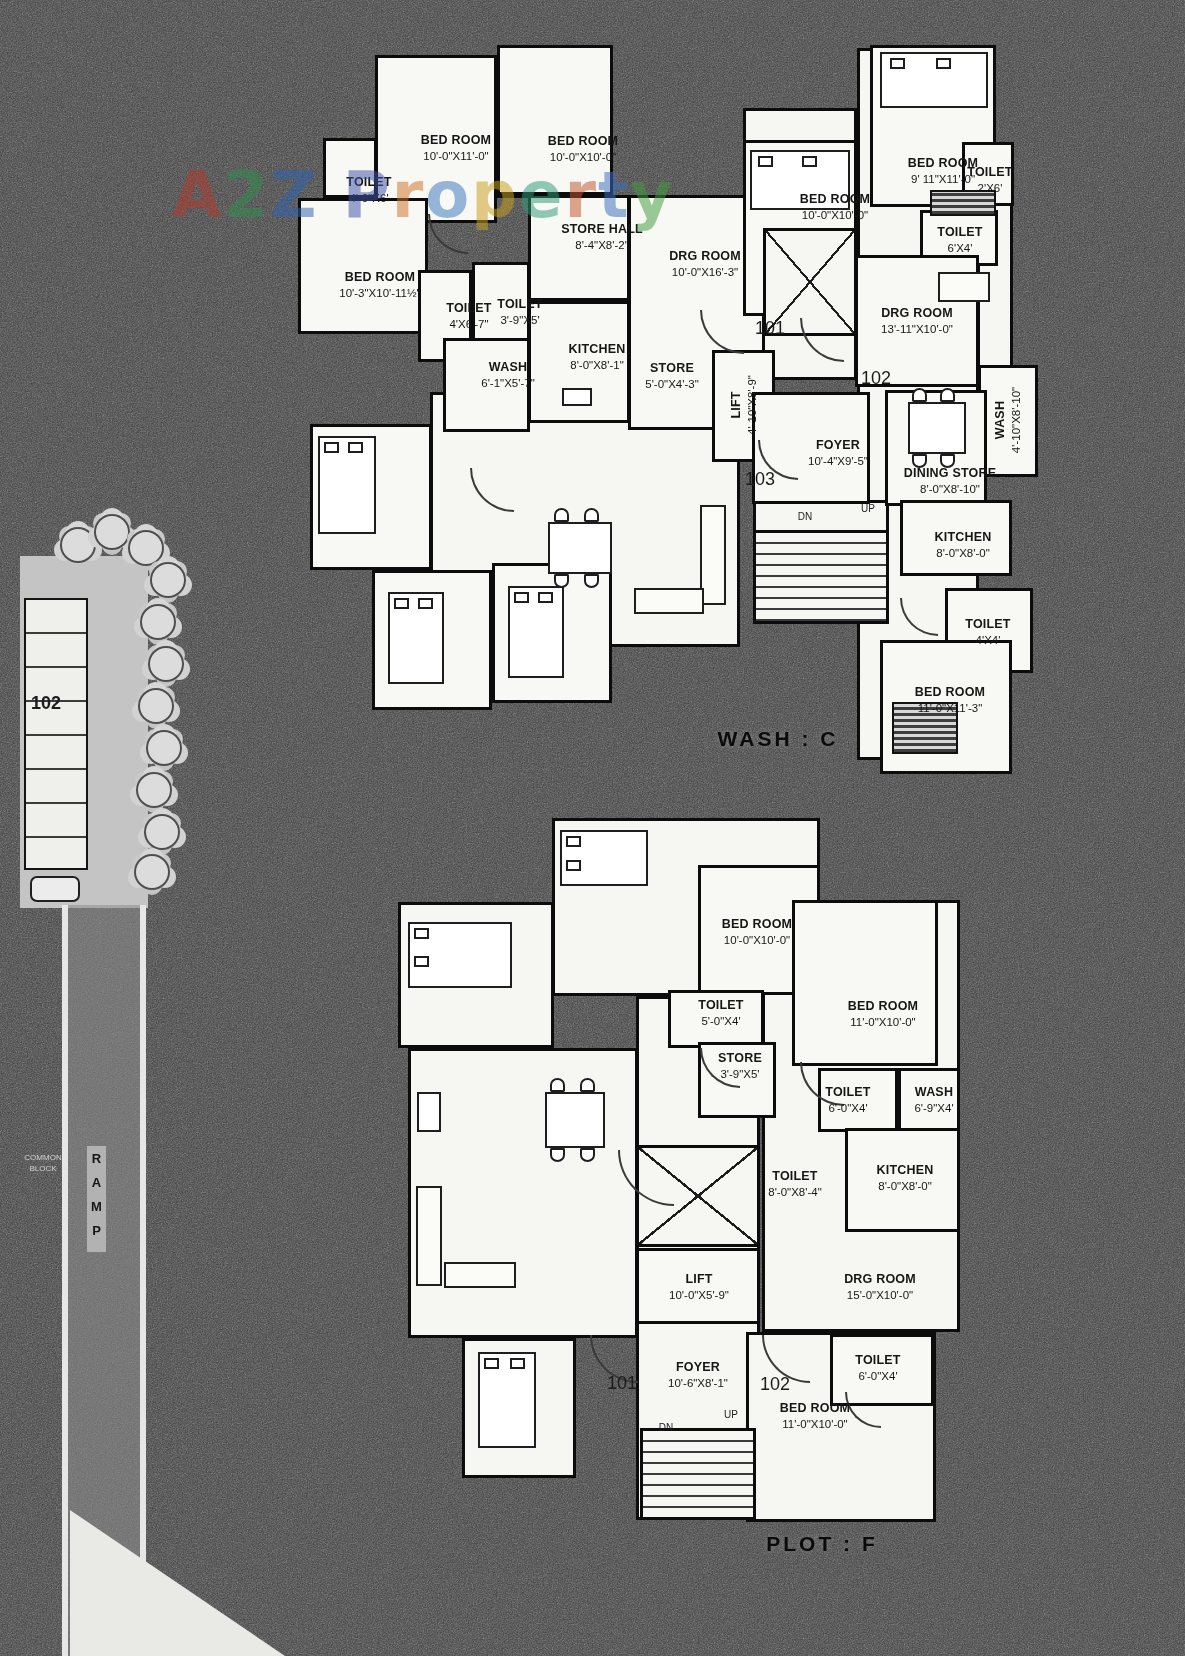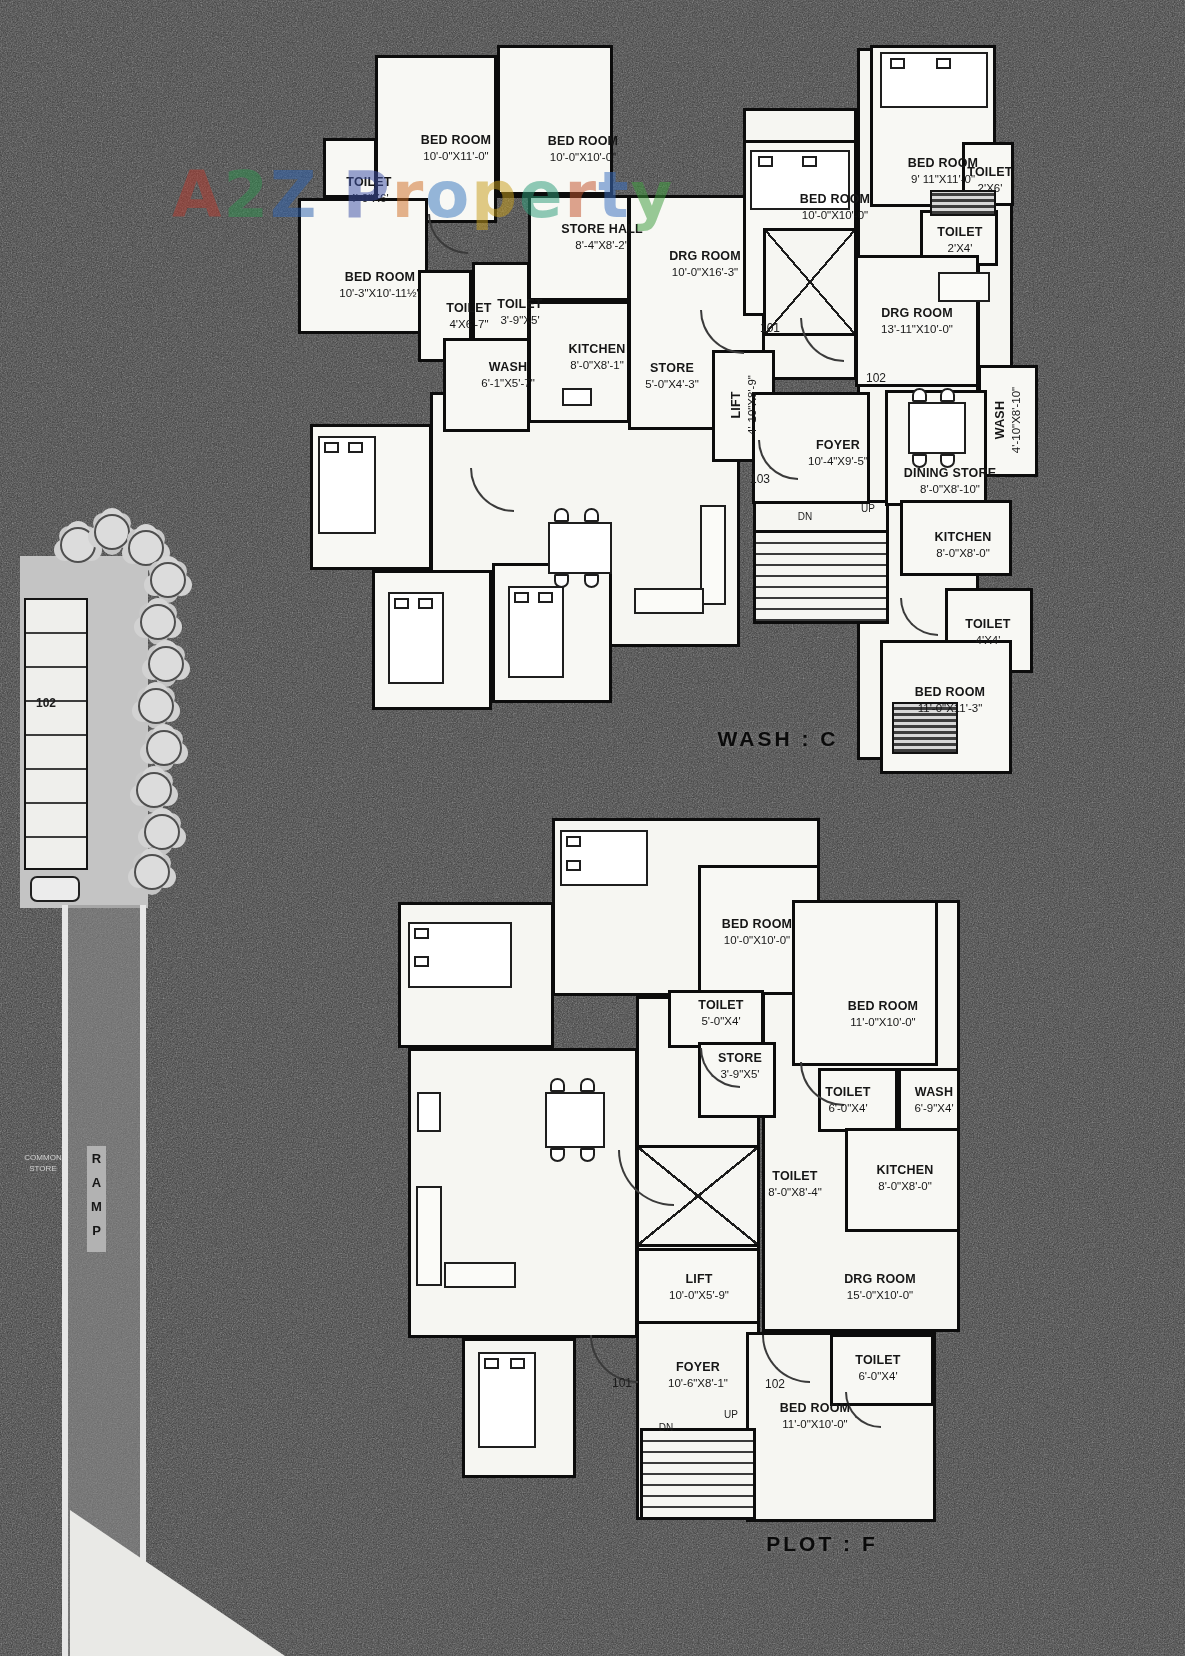--- a/index.html
+++ b/index.html
@@ -25,21 +25,21 @@
 .chair.b{border-radius:10% 10% 50% 50%}
 .sofa{position:absolute;border:2px solid #1e1e1e;background:#fbfbf8;z-index:20}
 .stove{position:absolute;border:2px solid #1e1e1e;background:#fff;z-index:20}
 .arc{position:absolute;border:0 solid #3a3a3a;border-left-width:2px;border-bottom-width:2px;
   border-bottom-left-radius:100%;z-index:18}
 .lbl{position:absolute;transform:translate(-50%,-50%);text-align:center;color:#161616;
   white-space:nowrap;z-index:30;line-height:1.25}
 .lbl .nm{font-weight:bold;font-size:12.5px;letter-spacing:.2px}
 .lbl .dm{font-size:11.5px}
 .lbl.vert{transform:translate(-50%,-50%) rotate(-90deg)}
-.tag{position:absolute;transform:translate(-50%,-50%);font-size:12px;color:#1c1c1c;z-index:30}
+.tag{position:absolute;transform:translate(-50%,-50%);font-size:18px;color:#1c1c1c;z-index:30}
 .blocktitle{position:absolute;transform:translate(-50%,-50%);font-weight:bold;font-size:21px;
   color:#0b0b0b;letter-spacing:3px;z-index:30;text-shadow:0 0 6px rgba(190,190,190,.4)}
 .tree{position:absolute;width:36px;height:36px;border-radius:50%;background:#dcdcdc;z-index:8;
   box-shadow:0 0 0 2px #4e4e4e inset,-13px 5px 0 -7px #d2d2d2,13px 5px 0 -7px #d2d2d2,
   0 -12px 0 -6px #d6d6d6,-9px -9px 0 -8px #c9c9c9,9px -9px 0 -8px #c9c9c9,0 13px 0 -8px #c4c4c4}
 .vline{position:absolute;width:6px;background:#e6e6e6;z-index:6}
 #parking{position:absolute;left:20px;top:556px;width:128px;height:352px;background:#c4c4c4;z-index:5}
 #roadbed{position:absolute;left:68px;top:905px;width:72px;height:751px;background:#8e8e8e;opacity:.55;z-index:5}
 #wedge{position:absolute;left:70px;top:1510px;width:215px;height:146px;background:#e9e9e6;z-index:7;
   clip-path:polygon(0 0,100% 100%,0 100%)}
@@ -73,21 +73,21 @@
 
   <div id="parking"></div>
   <div id="roadbed"></div>
   <div class="vline" style="left:62px;top:905px;height:751px"></div>
   <div class="vline" style="left:140px;top:905px;height:751px"></div>
   <div id="wedge"></div>
   <div id="bldg"></div>
   <div class="tag" style="left:46px;top:703px;font-weight:bold">102</div>
   <div id="car"></div>
   <div class="ramp">RAMP</div>
-  <div class="plot">COMMON STORE</div>
+  <div class="plot">COMMON BLOCK</div>
   <div class="tree" style="left:60px;top:527px"></div>
   <div class="tree" style="left:94px;top:514px"></div>
   <div class="tree" style="left:128px;top:530px"></div>
   <div class="tree" style="left:150px;top:562px"></div>
   <div class="tree" style="left:140px;top:604px"></div>
   <div class="tree" style="left:148px;top:646px"></div>
   <div class="tree" style="left:138px;top:688px"></div>
   <div class="tree" style="left:146px;top:730px"></div>
   <div class="tree" style="left:136px;top:772px"></div>
   <div class="tree" style="left:144px;top:814px"></div>
@@ -227,21 +227,21 @@
   <div class="lbl" style="left:943px;top:171px">
       <div class="nm">BED ROOM</div>
       <div class="dm">9' 11"X11'-0"</div>
     </div>
   <div class="lbl" style="left:990px;top:180px">
       <div class="nm">TOILET</div>
       <div class="dm">2'X6'</div>
     </div>
   <div class="lbl" style="left:960px;top:240px">
       <div class="nm">TOILET</div>
-      <div class="dm">2'X4'</div>
+      <div class="dm">6'X4'</div>
     </div>
   <div class="lbl" style="left:917px;top:321px">
       <div class="nm">DRG ROOM</div>
       <div class="dm">13'-11"X10'-0"</div>
     </div>
   <div class="lbl vert" style="left:1008px;top:420px">
       <div class="nm">WASH</div>
       <div class="dm">4'-10"X8'-10"</div>
     </div>
   <div class="lbl" style="left:950px;top:481px">

